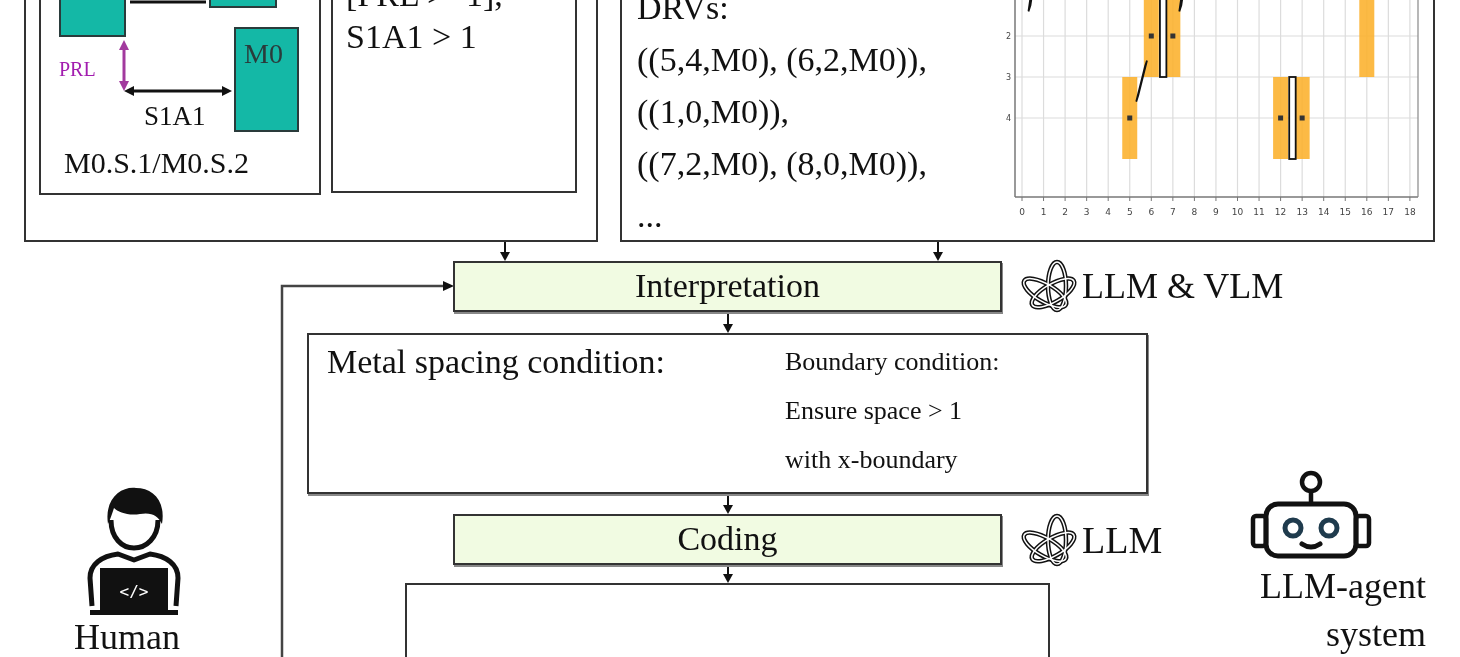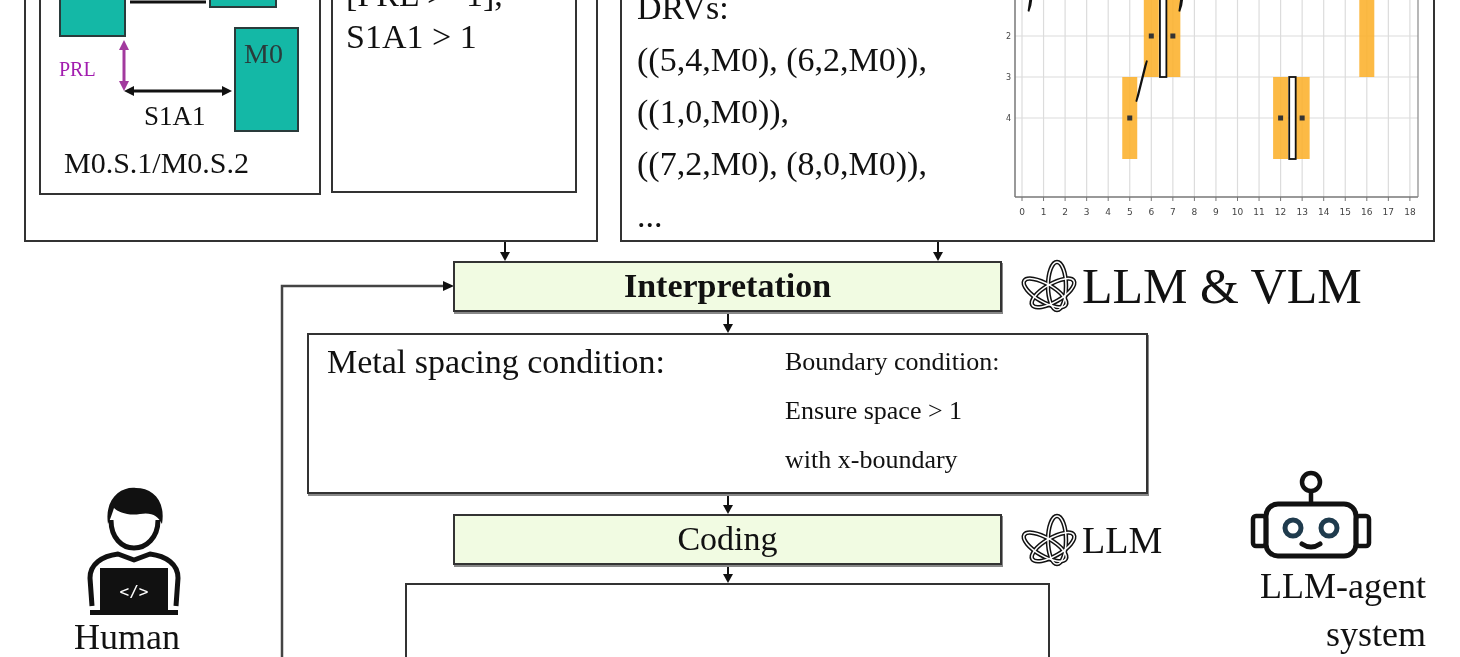--- a/index.html
+++ b/index.html
@@ -171,36 +171,36 @@
   <polygon points="728,333 723,324 733,324" fill="#111"></polygon>
 
   <line x1="728" y1="494" x2="728" y2="508" stroke="#111" stroke-width="2"></line>
   <polygon points="728,514 723,505 733,505" fill="#111"></polygon>
 
   <line x1="728" y1="565" x2="728" y2="577" stroke="#111" stroke-width="2"></line>
   <polygon points="728,583 723,574 733,574" fill="#111"></polygon>
 </svg>
 
 <div class="abs green" style="left:453px; top:261px; width:549px; height:51px; box-sizing:border-box; text-align:center;">
-  <span style="font-size:34px; line-height:46px;font-weight:bold;">Interpretation</span>
+  <span style="font-size:34px; line-height:46px;">Interpretation</span>
 </div>
 <div class="abs" style="left:1018px; top:254px; height:64px; display:flex; align-items:center;">
   <svg style="position:relative;" width="62" height="62" viewBox="-31 -31 62 62">
     <g fill="none" stroke="#111" stroke-width="4.5">
       <ellipse rx="9" ry="24" transform="rotate(0) translate(8,0)"></ellipse>
       <ellipse rx="9" ry="24" transform="rotate(60) translate(8,0)"></ellipse>
       <ellipse rx="9" ry="24" transform="rotate(120) translate(8,0)"></ellipse>
     </g>
     <g fill="none" stroke="#fff" stroke-width="1.5">
       <ellipse rx="9" ry="24" transform="rotate(0) translate(8,0)"></ellipse>
       <ellipse rx="9" ry="24" transform="rotate(60) translate(8,0)"></ellipse>
       <ellipse rx="9" ry="24" transform="rotate(120) translate(8,0)"></ellipse>
     </g>
   </svg>
-  <span style="font-size:50px; margin-left:2px;text-align:center;">LLM &amp; VLM</span>
+  <span style="font-size:36px; margin-left:2px;text-align:center;">LLM &amp; VLM</span>
 </div>
 
 <div class="box" style="left:307px; top:333px; width:841px; height:161px; box-shadow:1px 2px 0 #888;"></div>
 <div class="abs" style="left:327px; top:337px; font-size:34px; line-height:49px;">
   <div>Metal spacing condition:</div>
 </div>
 <div class="abs" style="left:785px; top:337px; font-size:26px; line-height:49px;">
   <div>Boundary condition:</div>
   <div>Ensure space &gt; 1</div>
   <div>with x-boundary</div>

